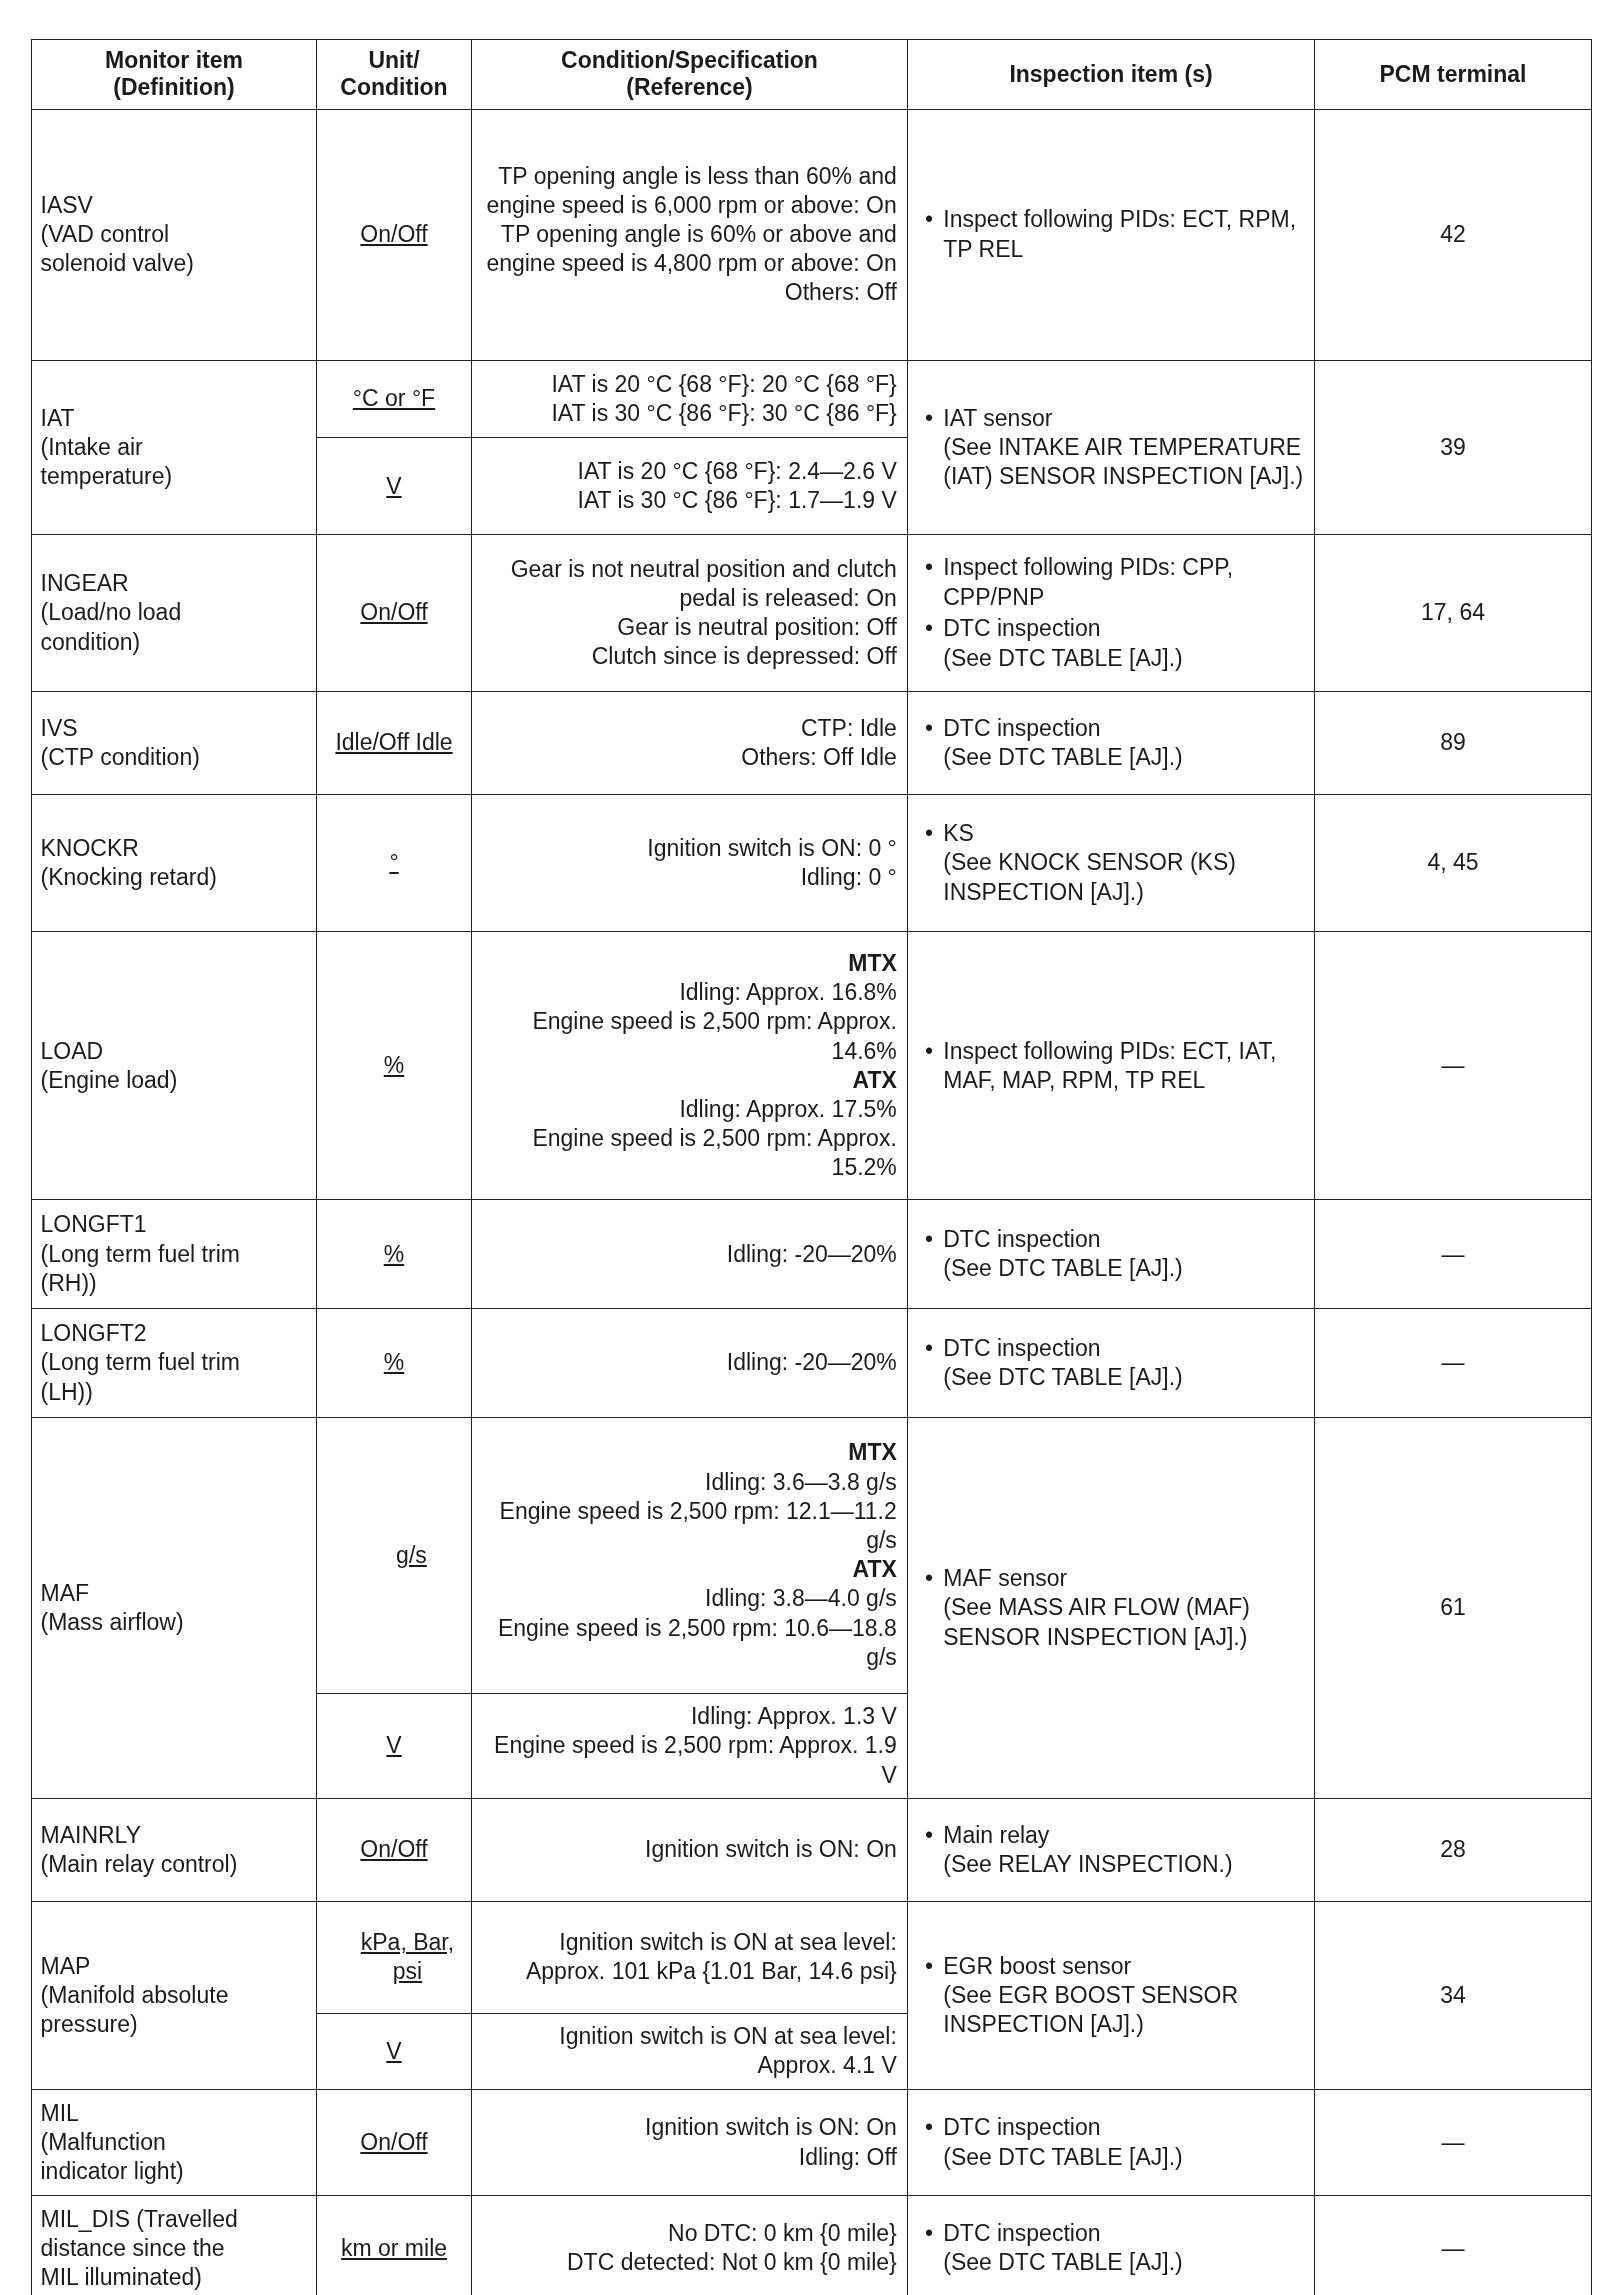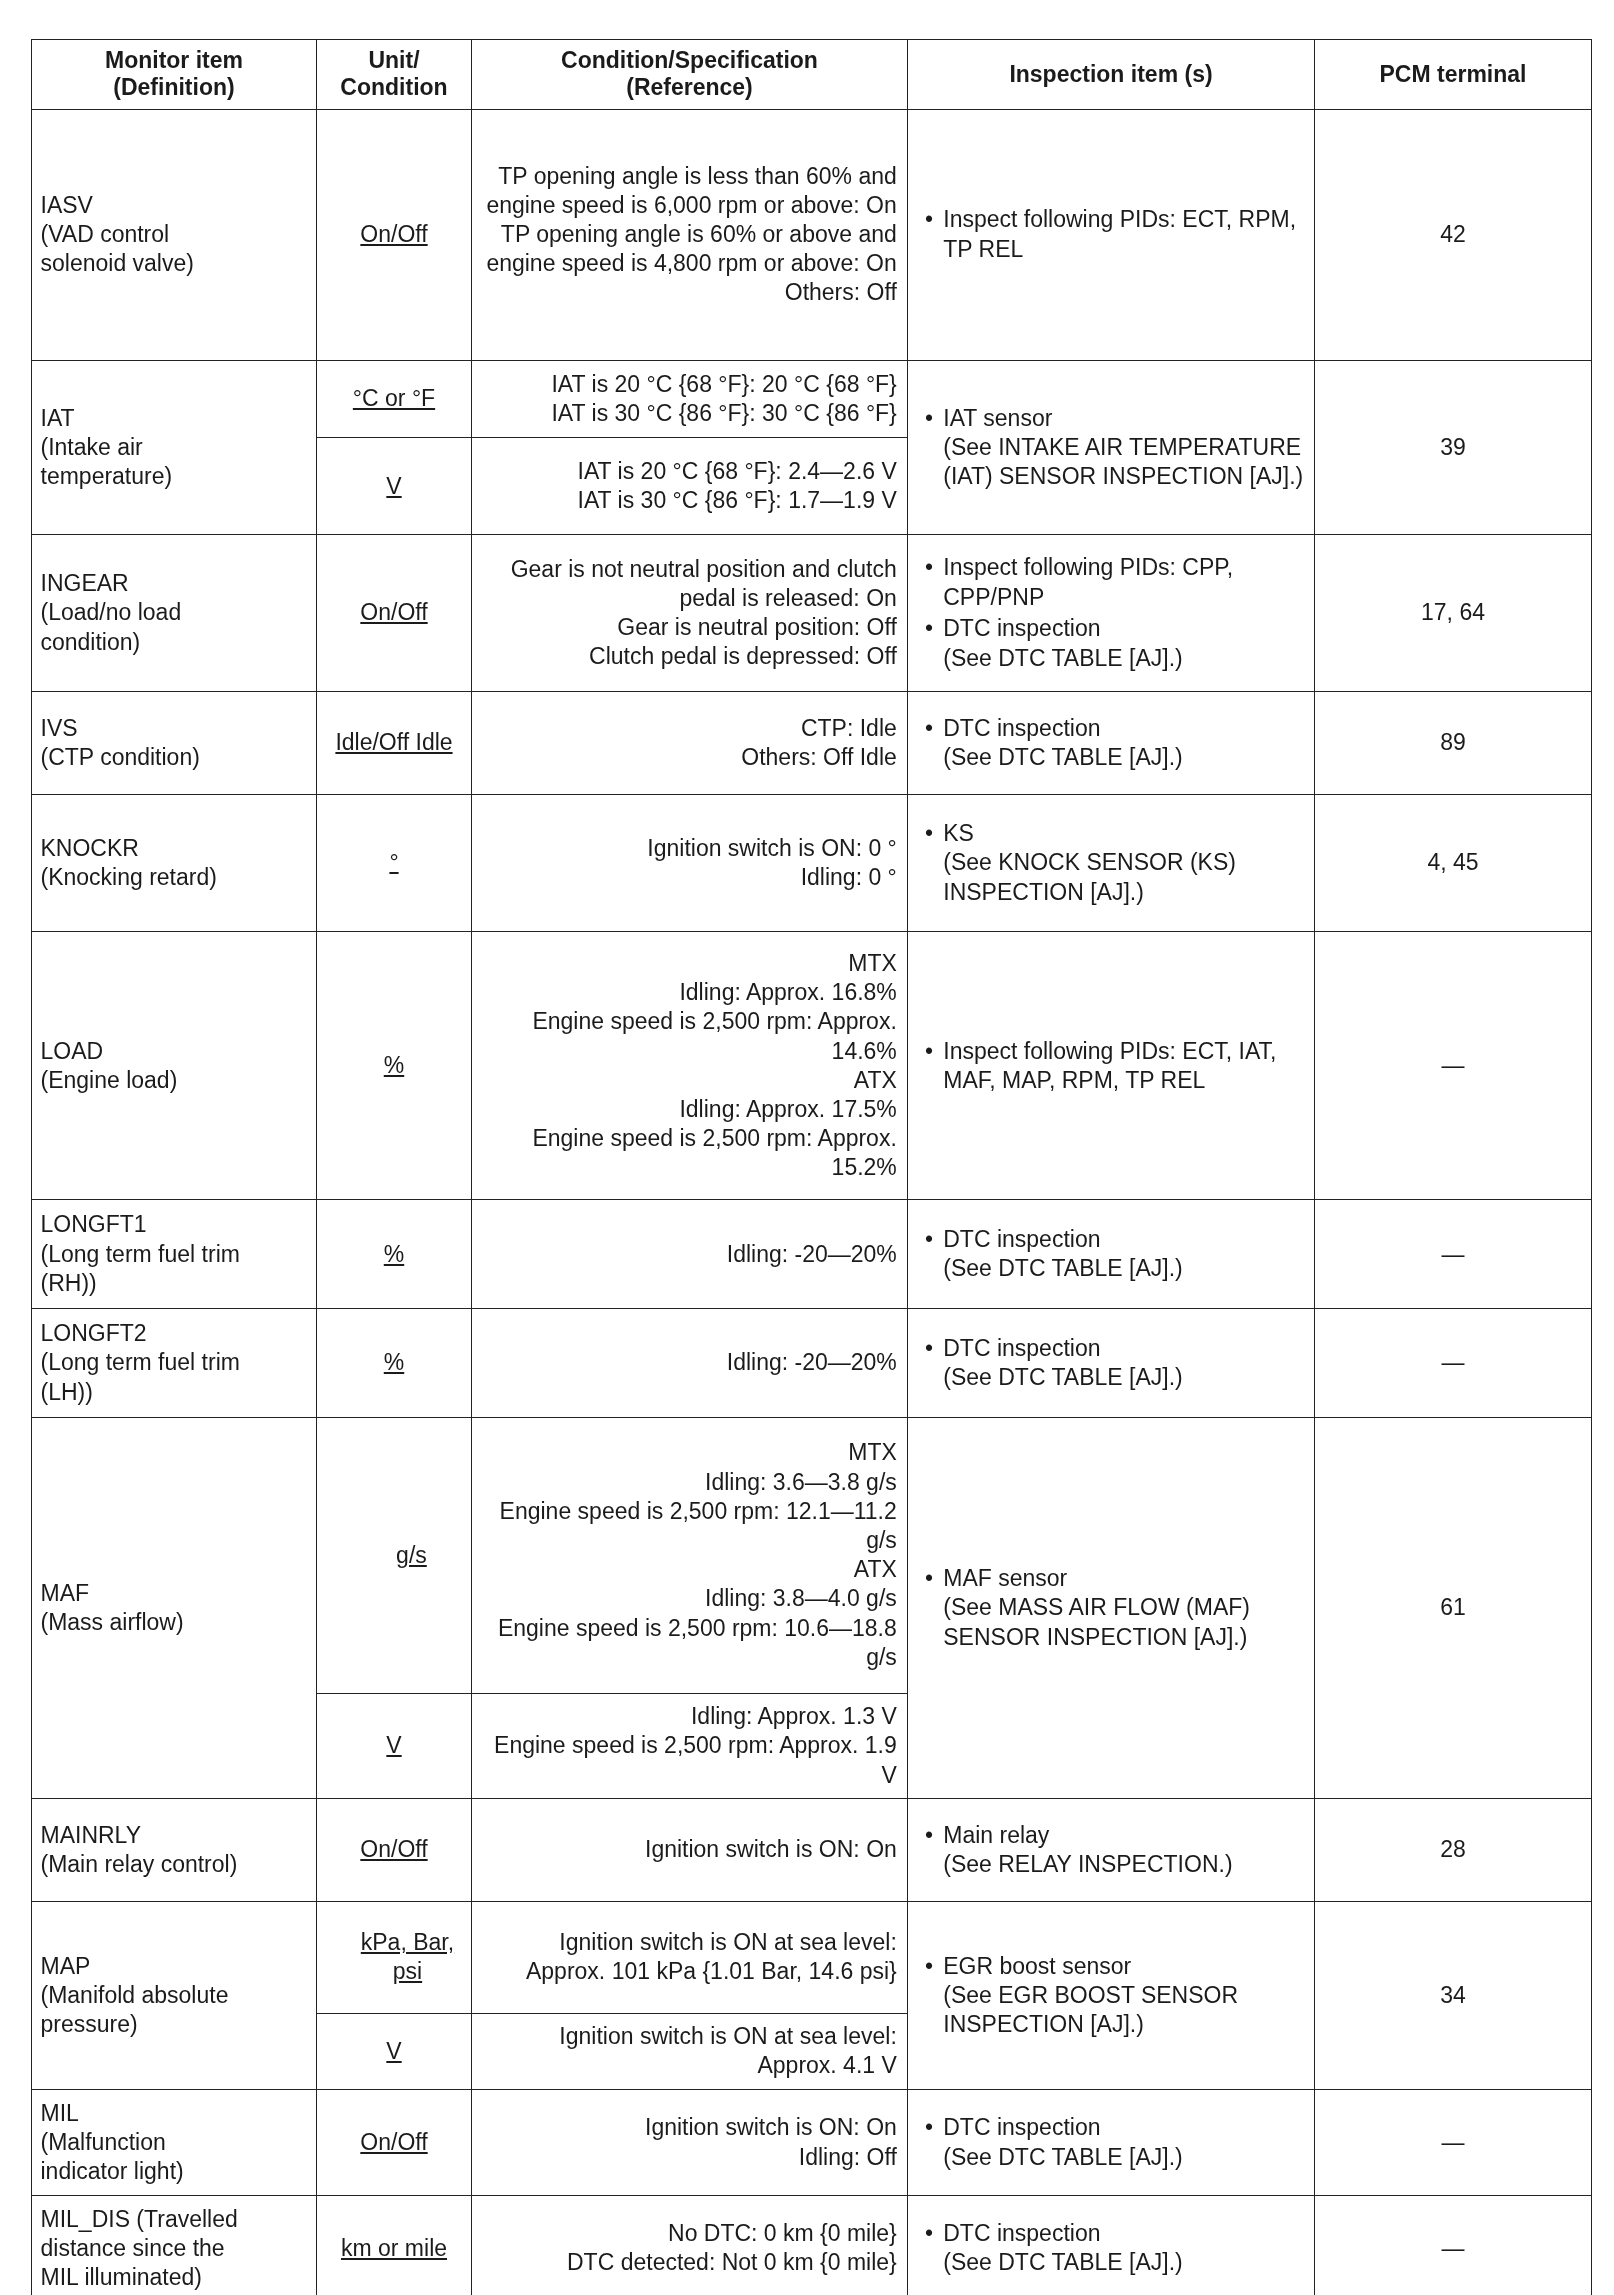--- a/index.html
+++ b/index.html
@@ -52,21 +52,21 @@
     text-align: center;
     white-space: pre-line;
     padding: 3.4px 5.1px;
     text-decoration: underline;
   }
   td.cond {
     padding: 8.5px 10.2px;
     text-align: left;
   }
   .cond-line { margin: 0; text-align: right; }
-  .cond-line.b { font-weight: normal; }
+  .cond-line.b { font-weight: bold; }
   td.insp {
     padding: 8.5px 10.2px 8.5px 17px;
     text-align: left;
   }
   .insp-item {
     display: flex;
     gap: 10.2px;
     margin: 2.6px 0;
     align-items: flex-start;
   }
@@ -143,21 +143,21 @@
           </td>
         </tr>
         <tr>
           <td class="monitor">INGEAR
 (Load/no load
 condition)</td>
           <td class="unit" style="height: 149px;">On/Off</td>
           <td class="cond">
             <div class="cond-line">Gear is not neutral position and clutch pedal is released: On</div>
             <div class="cond-line">Gear is neutral position: Off</div>
-            <div class="cond-line">Clutch pedal is depressed: Off</div>
+            <div class="cond-line">Clutch since is depressed: Off</div>
           </td>
           <td class="insp">
             <div class="insp-item">
               <span class="insp-bullet">•</span>
               <span class="insp-text">Inspect following PIDs: CPP, CPP/PNP</span>
             </div>
             <div class="insp-item">
               <span class="insp-bullet">•</span>
               <span class="insp-text">DTC inspection
 (See DTC TABLE [AJ].)</span>

